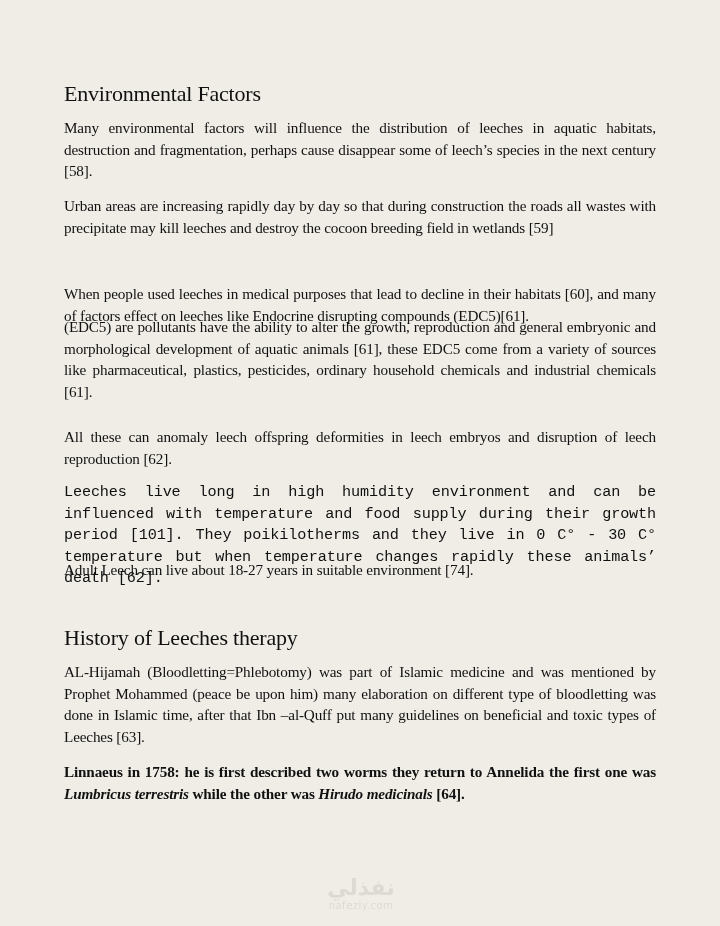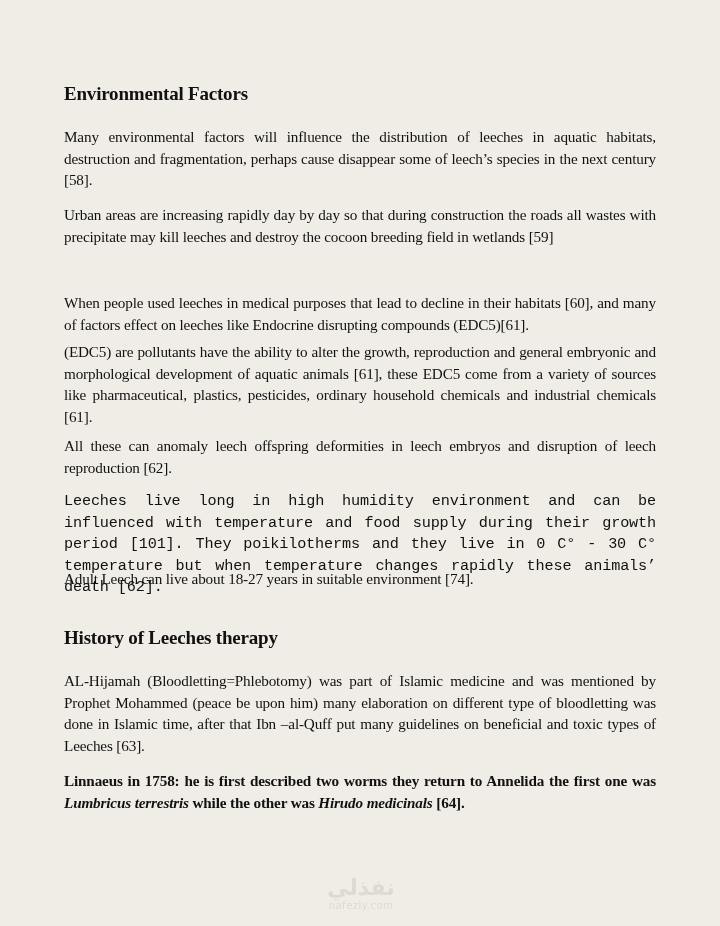--- a/index.html
+++ b/index.html
@@ -13,46 +13,46 @@
       color: #111;
     }
     .page {
       position: absolute;
       left: 64px;
       top: 80px;
       width: 592px;
     }
     h2 {
       font-family: "Liberation Serif", serif;
-      font-weight: bold;
-      font-size: 19px;
+      font-weight: normal;
+      font-size: 22px;
       margin: 0;
       line-height: 24px;
       letter-spacing: -0.2px;
     }
     p {
       margin: 0;
       font-size: 15.2px;
       line-height: 21.6px;
       text-align: justify;
       letter-spacing: -0.15px;
     }
     .sec1-title { position: absolute; top: 2px; }
     .p1 { position: absolute; top: 37px; }
     .p2 { position: absolute; top: 115px; }
     .p3 { position: absolute; top: 203px; }
-    .p4 { position: absolute; top: 252px; }
+    .p4 { position: absolute; top: 236px; }
     .p5 { position: absolute; top: 346px; font-family: Liberation Serif, serif; }
     .p6 { position: absolute; top: 402px; font-family: Liberation Mono, monospace; }
     .p7 { position: absolute; top: 479px; }
     .sec2-title { position: absolute; top: 546px; }
     .p8 { position: absolute; top: 581px; }
     .p9 { position: absolute; top: 681px; font-weight: bold; }
     .page > * { width: 592px; }
-    .last { text-align-last: left; margin-top: 9px; }
+    .last { text-align-last: left; }
     .watermark {
       position: absolute;
       left: 316px;
       top: 876px;
       width: 90px;
       text-align: center;
       color: #dcdad3;
     }
     .wm-ar {
       font-family: "DejaVu Sans", sans-serif;

